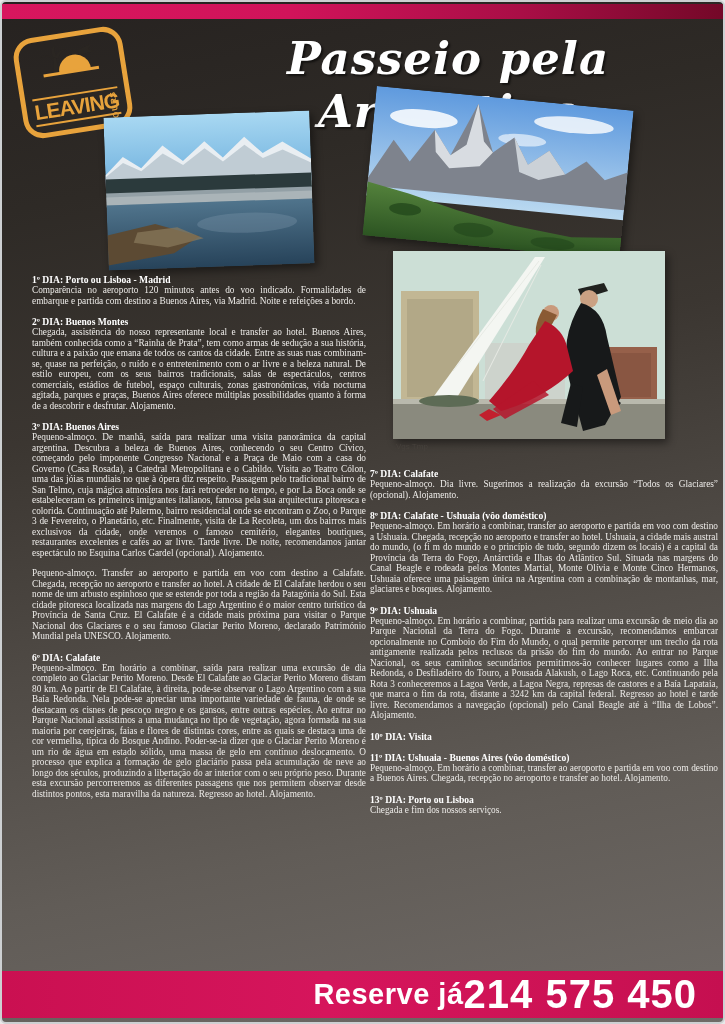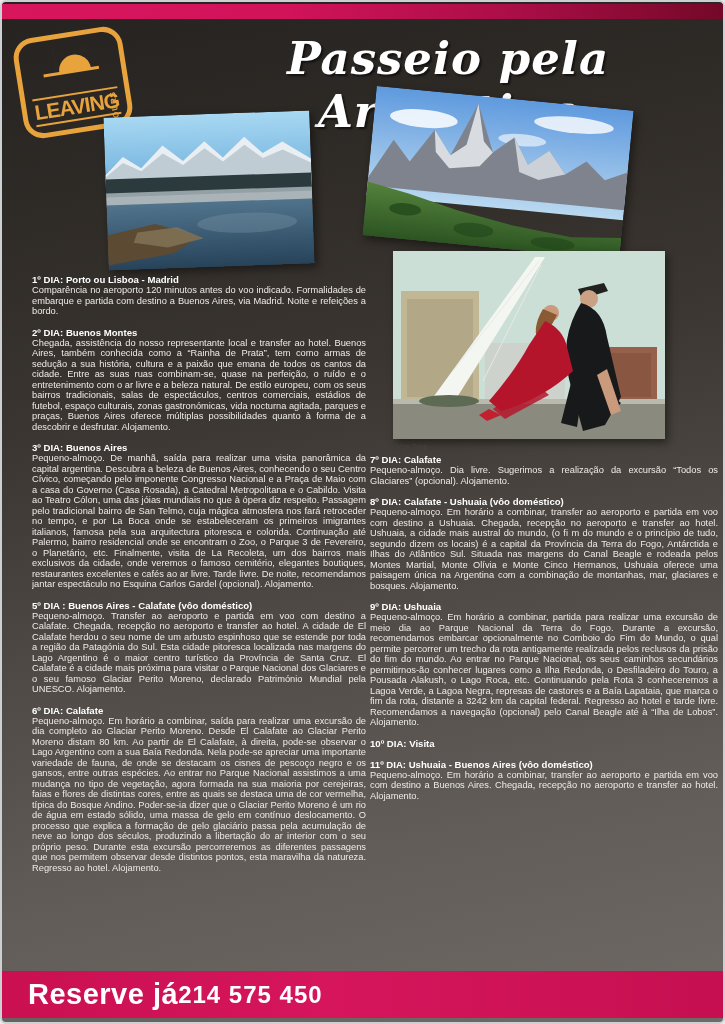--- a/index.html
+++ b/index.html
@@ -28,30 +28,30 @@
   
   .photo{position:absolute;overflow:hidden;box-shadow:3px 4px 8px rgba(0,0,0,.45);}
   .photo svg{display:block;}
   .photo-ushuaia{left:104px;top:112px;width:206px;height:153px;transform:rotate(-2deg);}
   .photo-fitzroy{left:367px;top:96px;width:258px;height:150px;transform:rotate(5.5deg);}
   .photo-tango{left:391px;top:249px;width:272px;height:188px;}
   .photo-caption{position:absolute;left:394px;top:440px;font-size:8px;color:#46413c;}
   
   .col{position:absolute;color:#edebe8;font-size:9.3px;line-height:10.5px;text-align:justify;}
   .col-left{left:30px;top:272px;width:334px;height:696px;overflow:hidden;}
-  .col-right{left:368px;top:452px;width:348px;height:500px;overflow:hidden;}
-  .day{margin:0 0 10px 0;}
+  .col-right{left:368px;top:466px;width:348px;height:500px;overflow:hidden;}
+  .day{margin:0 0 10px 0;font-family:Liberation Serif, serif;}
   .day h2{margin:0;font-size:9.6px;line-height:11px;color:#ffffff;font-weight:bold;}
   .day p{margin:0;}
   
   .footer{position:absolute;left:0;top:969px;width:100%;height:47px;
     background:linear-gradient(to right,#ca1051,#d6155c 45%,#cc1254 80%,#c50f50);
-    display:flex;align-items:center;justify-content:flex-start;padding:0 26px;box-sizing:border-box;}
+    display:flex;align-items:center;justify-content:flex-end;padding:0 26px;box-sizing:border-box;}
   .footer .cta{color:#fff;font-weight:bold;font-size:29px;letter-spacing:.5px;}
-  .footer .phone{color:#fff;font-weight:bold;font-size:24px;letter-spacing:1px;}
+  .footer .phone{color:#fff;font-weight:bold;font-size:40px;letter-spacing:1px;}
 </style>
 </head>
 <body>
 
 <div class="page">
 
   <div class="topbar"></div>
 
   <div class="logo">
     <svg class="logo-art" width="64" height="34" viewBox="0 0 64 34">
@@ -156,21 +156,20 @@
       <h2>2º DIA: Buenos Montes</h2>
       <p>Chegada, assistência do nosso representante local e transfer ao hotel. Buenos Aires, também conhecida como a “Rainha de Prata”, tem como armas de sedução a sua história, cultura e a paixão que emana de todos os cantos da cidade. Entre as suas ruas combinam-se, quase na perfeição, o ruído e o entretenimento com o ar livre e a beleza natural. De estilo europeu, com os seus bairros tradicionais, salas de espectáculos, centros comerciais, estádios de futebol, espaço culturais, zonas gastronómicas, vida nocturna agitada, parques e praças, Buenos Aires oferece múltiplas possibilidades quanto à forma de a descobrir e desfrutar. Alojamento.</p>
     </section>
     <section class="day">
       <h2>3º DIA: Buenos Aires</h2>
       <p>Pequeno-almoço. De manhã, saída para realizar uma visita panorâmica da capital argentina. Descubra a beleza de Buenos Aires, conhecendo o seu Centro Cívico, começando pelo imponente Congresso Nacional e a Praça de Maio com a casa do Governo (Casa Rosada), a Catedral Metropolitana e o Cabildo. Visita ao Teatro Cólon, uma das jóias mundiais no que à ópera diz respeito. Passagem pelo tradicional bairro de San Telmo, cuja mágica atmosfera nos fará retroceder no tempo, e por La Boca onde se estabeleceram os primeiros imigrantes italianos, famosa pela sua arquitectura pitoresca e colorida. Continuação até Palermo, bairro residencial onde se encontram o Zoo, o Parque 3 de Fevereiro, o Planetário, etc. Finalmente, visita de La Recoleta, um dos bairros mais exclusivos da cidade, onde veremos o famoso cemitério, elegantes boutiques, restaurantes excelentes e cafés ao ar livre. Tarde livre. De noite, recomendamos jantar espectáculo no Esquina Carlos Gardel (opcional). Alojamento.</p>
     </section>
     <section class="day">
     </section>
     <section class="day">
-      <h2>5º DIA : Buenos Aires - Calafate (vôo doméstico)</h2>
       <p>Pequeno-almoço. Transfer ao aeroporto e partida em voo com destino a Calafate. Chegada, recepção no aeroporto e transfer ao hotel. A cidade de El Calafate herdou o seu nome de um arbusto espinhoso que se estende por toda a região da Patagónia do Sul. Esta cidade pitoresca localizada nas margens do Lago Argentino é o maior centro turístico da Província de Santa Cruz. El Calafate é a cidade mais próxima para visitar o Parque Nacional dos Glaciares e o seu famoso Glaciar Perito Moreno, declarado Património Mundial pela UNESCO. Alojamento.</p>
     </section>
     <section class="day">
       <h2>6º DIA: Calafate</h2>
       <p>Pequeno-almoço. Em horário a combinar, saída para realizar uma excursão de dia completo ao Glaciar Perito Moreno. Desde El Calafate ao Glaciar Perito Moreno distam 80 km. Ao partir de El Calafate, à direita, pode-se observar o Lago Argentino com a sua Baía Redonda. Nela pode-se apreciar uma importante variedade de fauna, de onde se destacam os cisnes de pescoço negro e os gansos, entre outras espécies. Ao entrar no Parque Nacional assistimos a uma mudança no tipo de vegetação, agora formada na sua maioria por cerejeiras, faias e flores de distintas cores, entre as quais se destaca uma de cor vermelha, típica do Bosque Andino. Poder-se-ia dizer que o Glaciar Perito Moreno é um rio de água em estado sólido, uma massa de gelo em contínuo deslocamento. O processo que explica a formação de gelo glaciário passa pela acumulação de neve ao longo dos séculos, produzindo a libertação do ar interior com o seu próprio peso. Durante esta excursão percorreremos as diferentes passagens que nos permitem observar desde distintos pontos, esta maravilha da natureza. Regresso ao hotel. Alojamento.</p>
     </section>
   </div>
 
   <div class="col col-right">
     <section class="day">
@@ -184,20 +183,24 @@
     <section class="day">
       <h2>9º DIA: Ushuaia</h2>
       <p>Pequeno-almoço. Em horário a combinar, partida para realizar uma excursão de meio dia ao Parque Nacional da Terra do Fogo. Durante a excursão, recomendamos embarcar opcionalmente no Comboio do Fim do Mundo, o qual permite percorrer um trecho da rota antigamente realizada pelos reclusos da prisão do fim do mundo. Ao entrar no Parque Nacional, os seus caminhos secundários permitirnos-ão conhecer lugares como a Ilha Redonda, o Desfiladeiro do Touro, a Pousada Alakush, o Lago Roca, etc. Continuando pela Rota 3 conheceremos a Lagoa Verde, a Lagoa Negra, represas de castores e a Baía Lapataia, que marca o fim da rota, distante a 3242 km da capital federal. Regresso ao hotel e tarde livre. Recomendamos a navegação (opcional) pelo Canal Beagle até à “Ilha de Lobos”. Alojamento.</p>
     </section>
     <section class="day">
       <h2>10º DIA: Visita</h2>
     </section>
     <section class="day">
       <h2>11º DIA: Ushuaia - Buenos Aires (vôo doméstico)</h2>
       <p>Pequeno-almoço. Em horário a combinar, transfer ao aeroporto e partida em voo com destino a Buenos Aires. Chegada, recepção no aeroporto e transfer ao hotel. Alojamento.</p>
+    </section>
+    <section class="day">
+      <h2>13º DIA: Porto ou Lisboa</h2>
+      <p>Chegada e fim dos nossos serviços.</p>
     </section>
   </div>
 
   <div class="footer">
     <span class="cta">Reserve já</span>
     <span class="phone">214 575 450</span>
   </div>
 
 </div>
 

